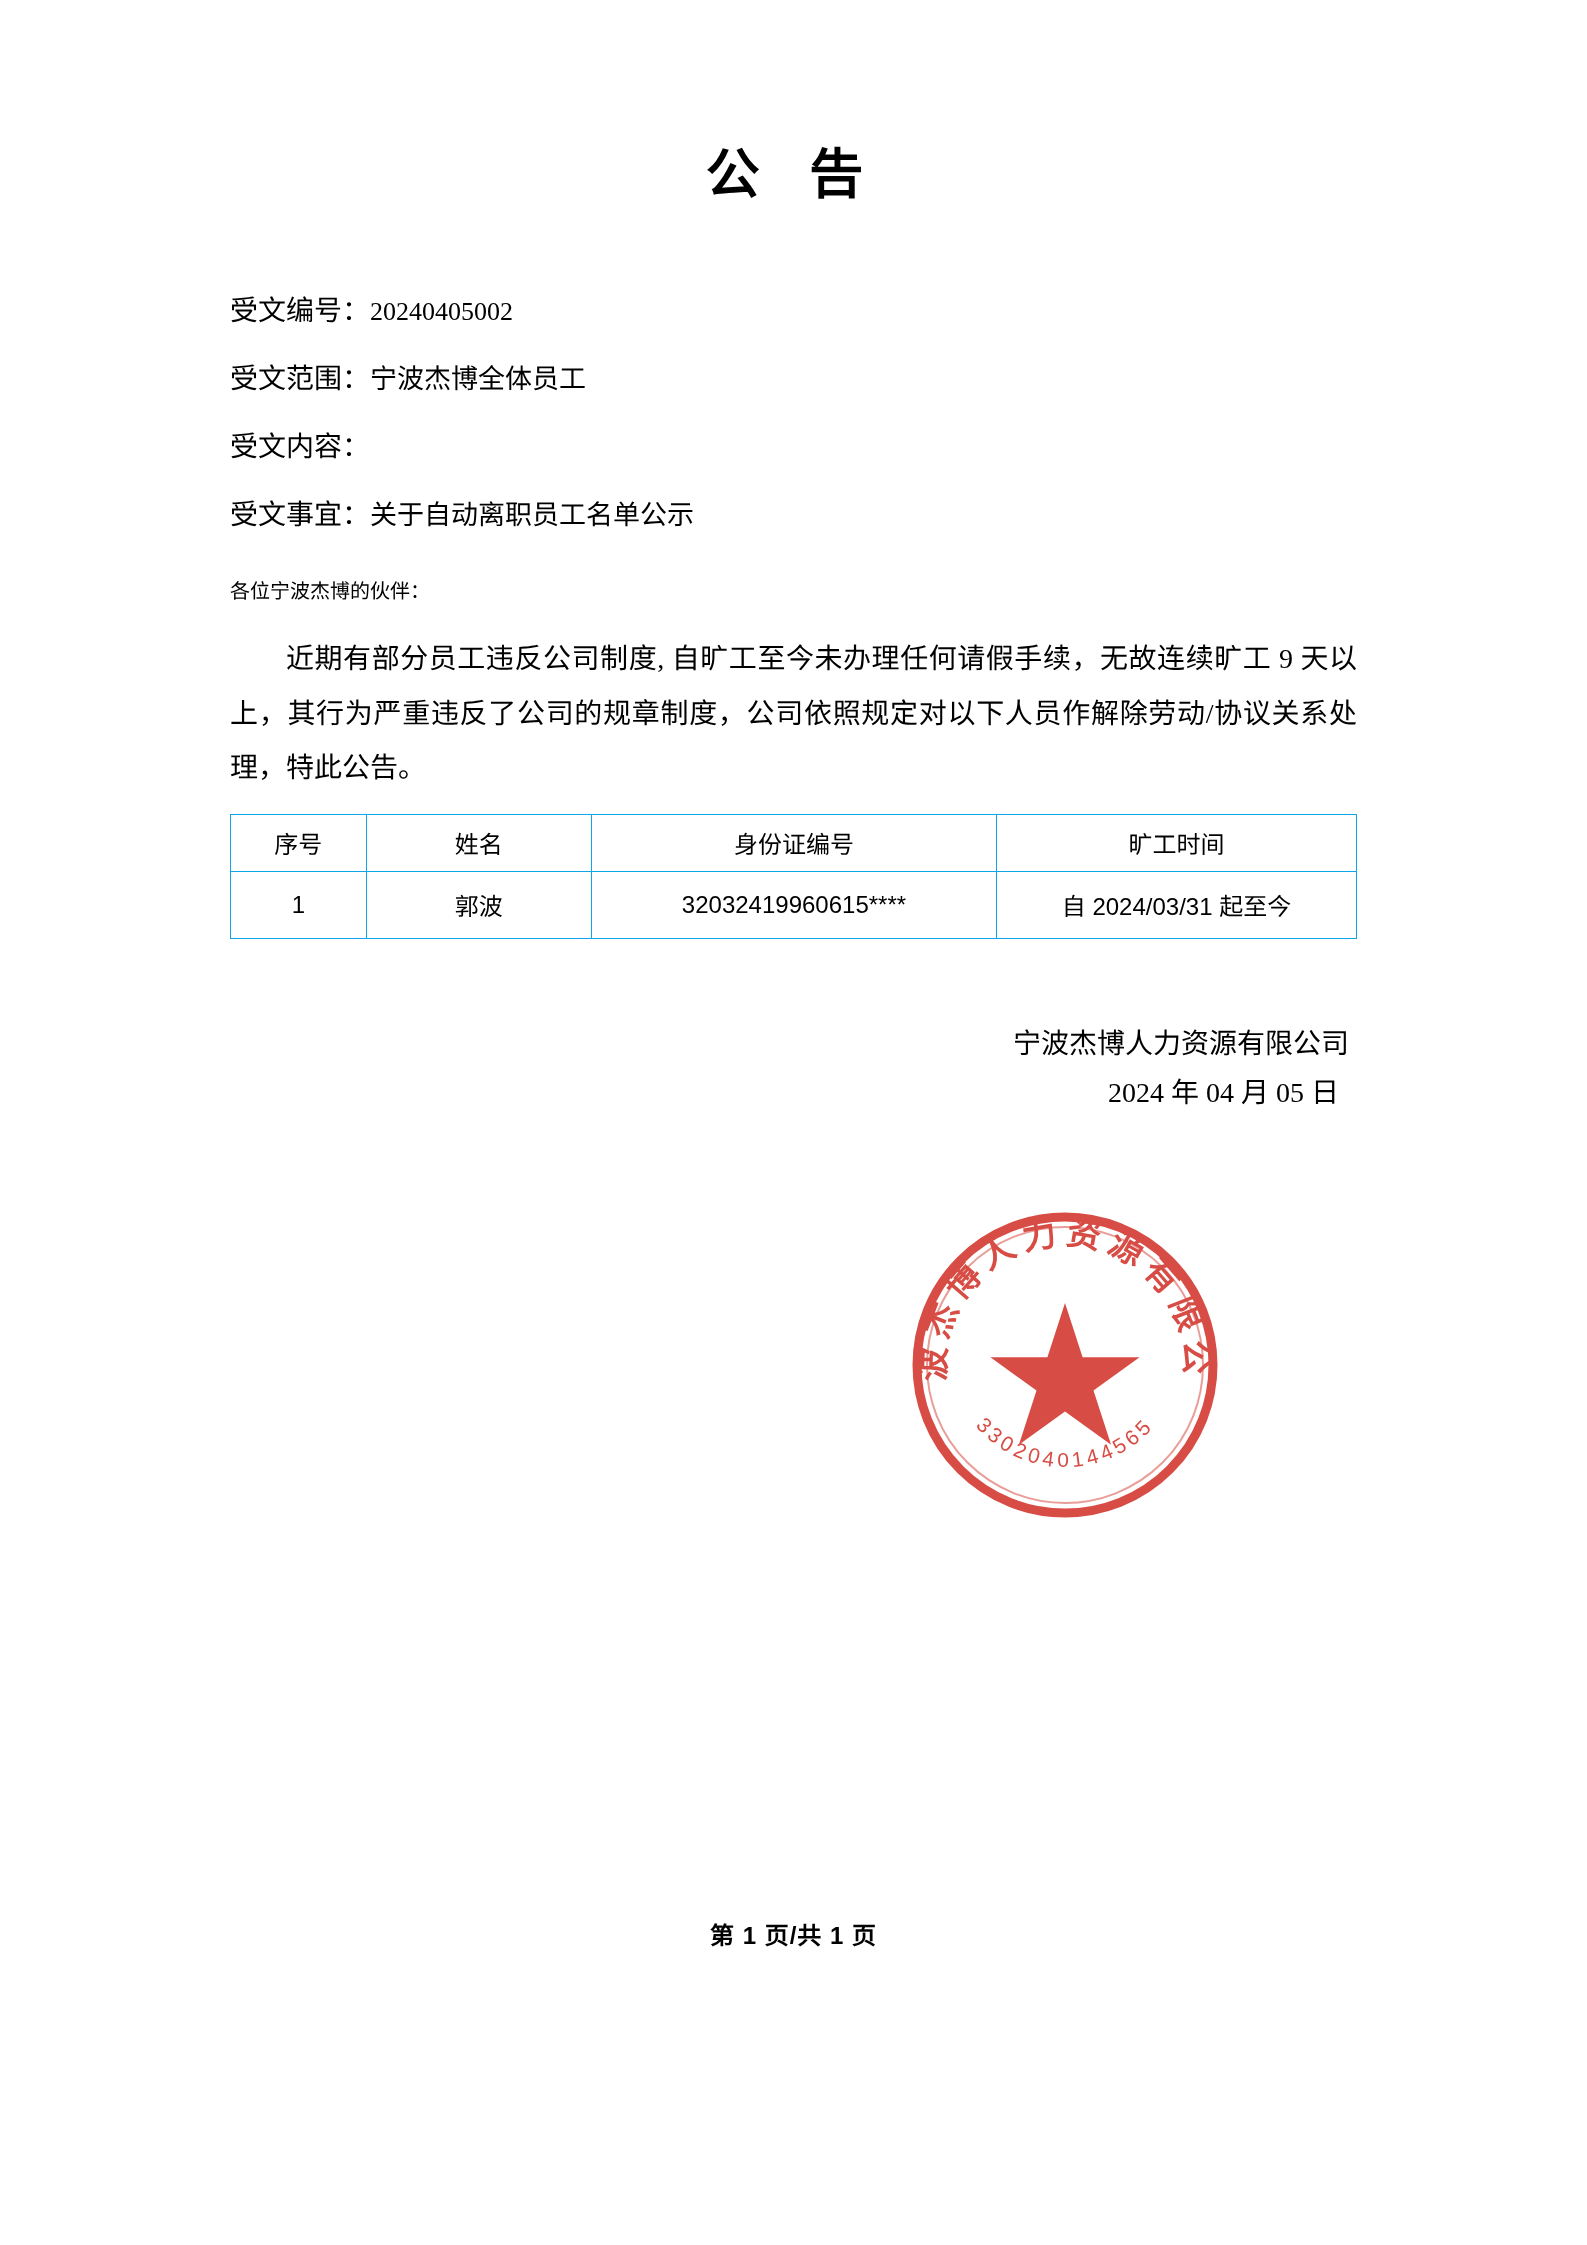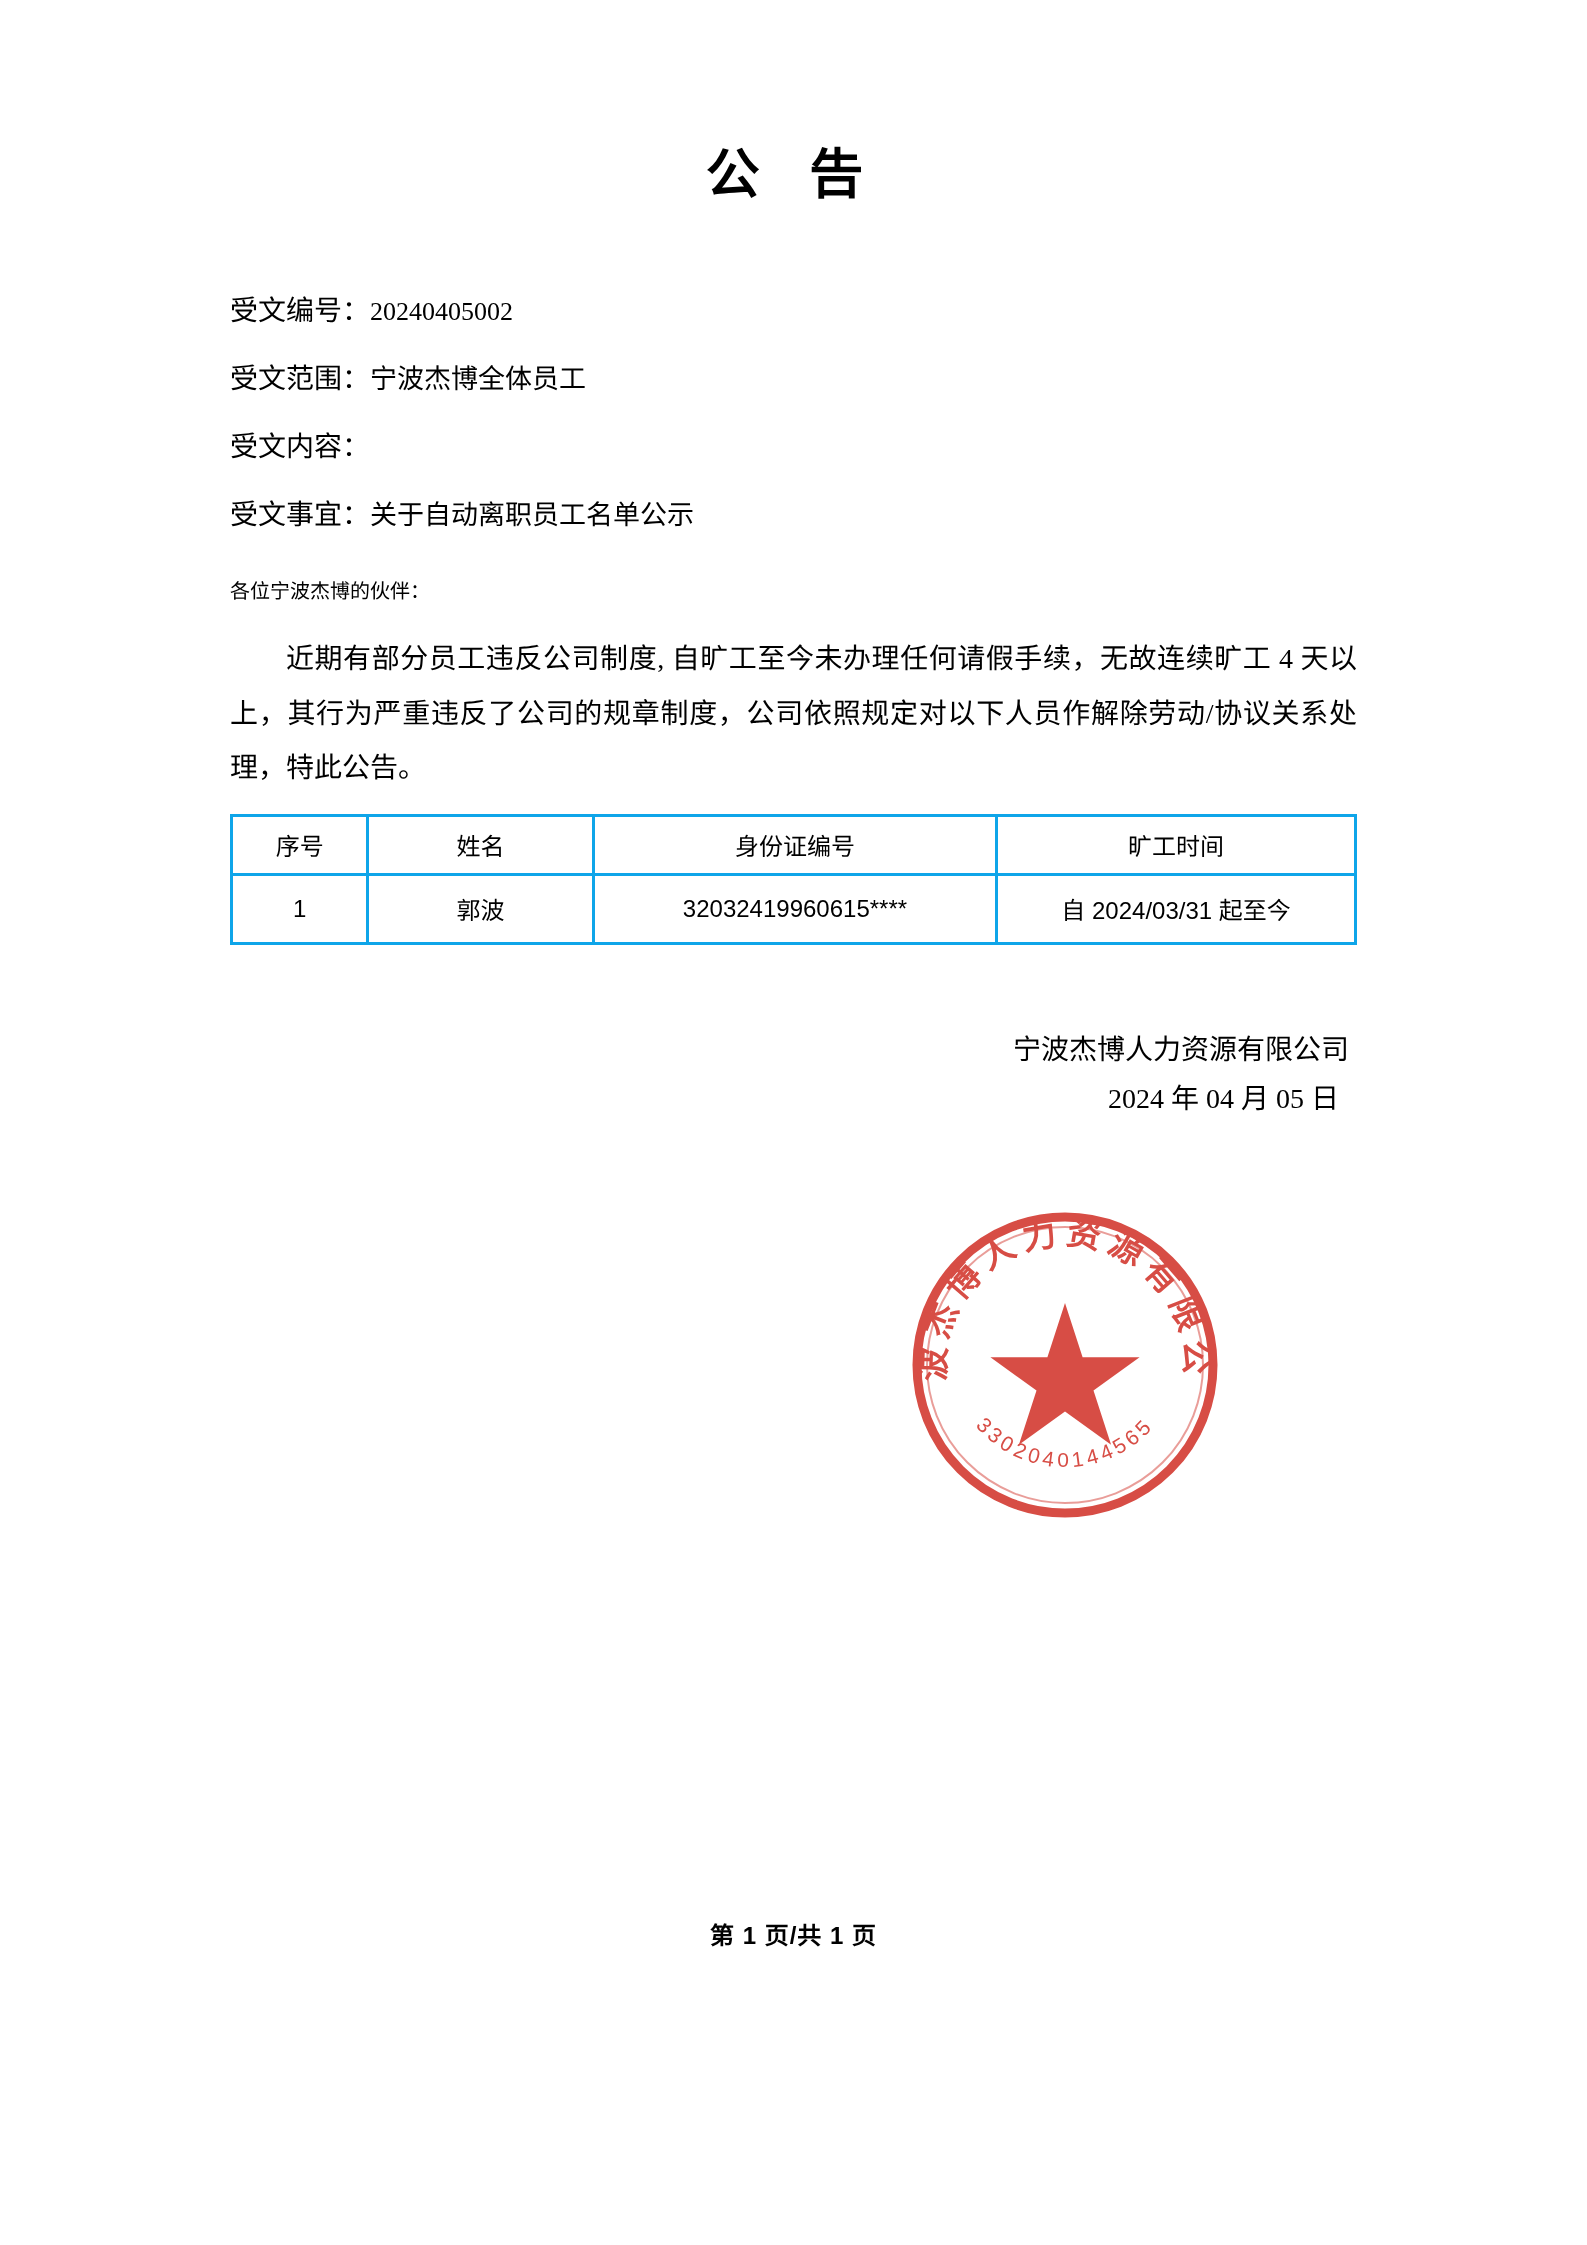--- a/index.html
+++ b/index.html
@@ -78,21 +78,21 @@
     margin-bottom: 18px;
   }
 
   table.name-table {
     border-collapse: collapse;
     width: 100%;
     table-layout: fixed;
   }
   table.name-table th,
   table.name-table td {
-    border: 3px solid #0ea5e9;
+    border: 1px solid #0ea5e9;
     text-align: center;
     vertical-align: middle;
     font-size: 24px;
     font-family: "Liberation Sans", sans-serif;
     padding: 0;
   }
   table.name-table th {
     height: 56px;
     font-weight: normal;
   }
@@ -162,21 +162,21 @@
     <div class="meta-row">
       <span class="meta-label">受文内容：</span><span class="meta-value-cn"></span>
     </div>
     <div class="meta-row">
       <span class="meta-label">受文事宜：</span><span class="meta-value-cn">关于自动离职员工名单公示</span>
     </div>
   </div>
 
   <div class="salutation">各位宁波杰博的伙伴：</div>
 
-  <p class="body-para">近期有部分员工违反公司制度, 自旷工至今未办理任何请假手续，无故连续旷工 4 天以上，其行为严重违反了公司的规章制度，公司依照规定对以下人员作解除劳动/协议关系处理，特此公告。</p>
+  <p class="body-para">近期有部分员工违反公司制度, 自旷工至今未办理任何请假手续，无故连续旷工 9 天以上，其行为严重违反了公司的规章制度，公司依照规定对以下人员作解除劳动/协议关系处理，特此公告。</p>
 
 
   <table class="name-table">
     <thead>
       <tr>
         <th class="col-seq">序号</th>
         <th class="col-name">姓名</th>
         <th class="col-id">身份证编号</th>
         <th class="col-time">旷工时间</th>
       </tr>

